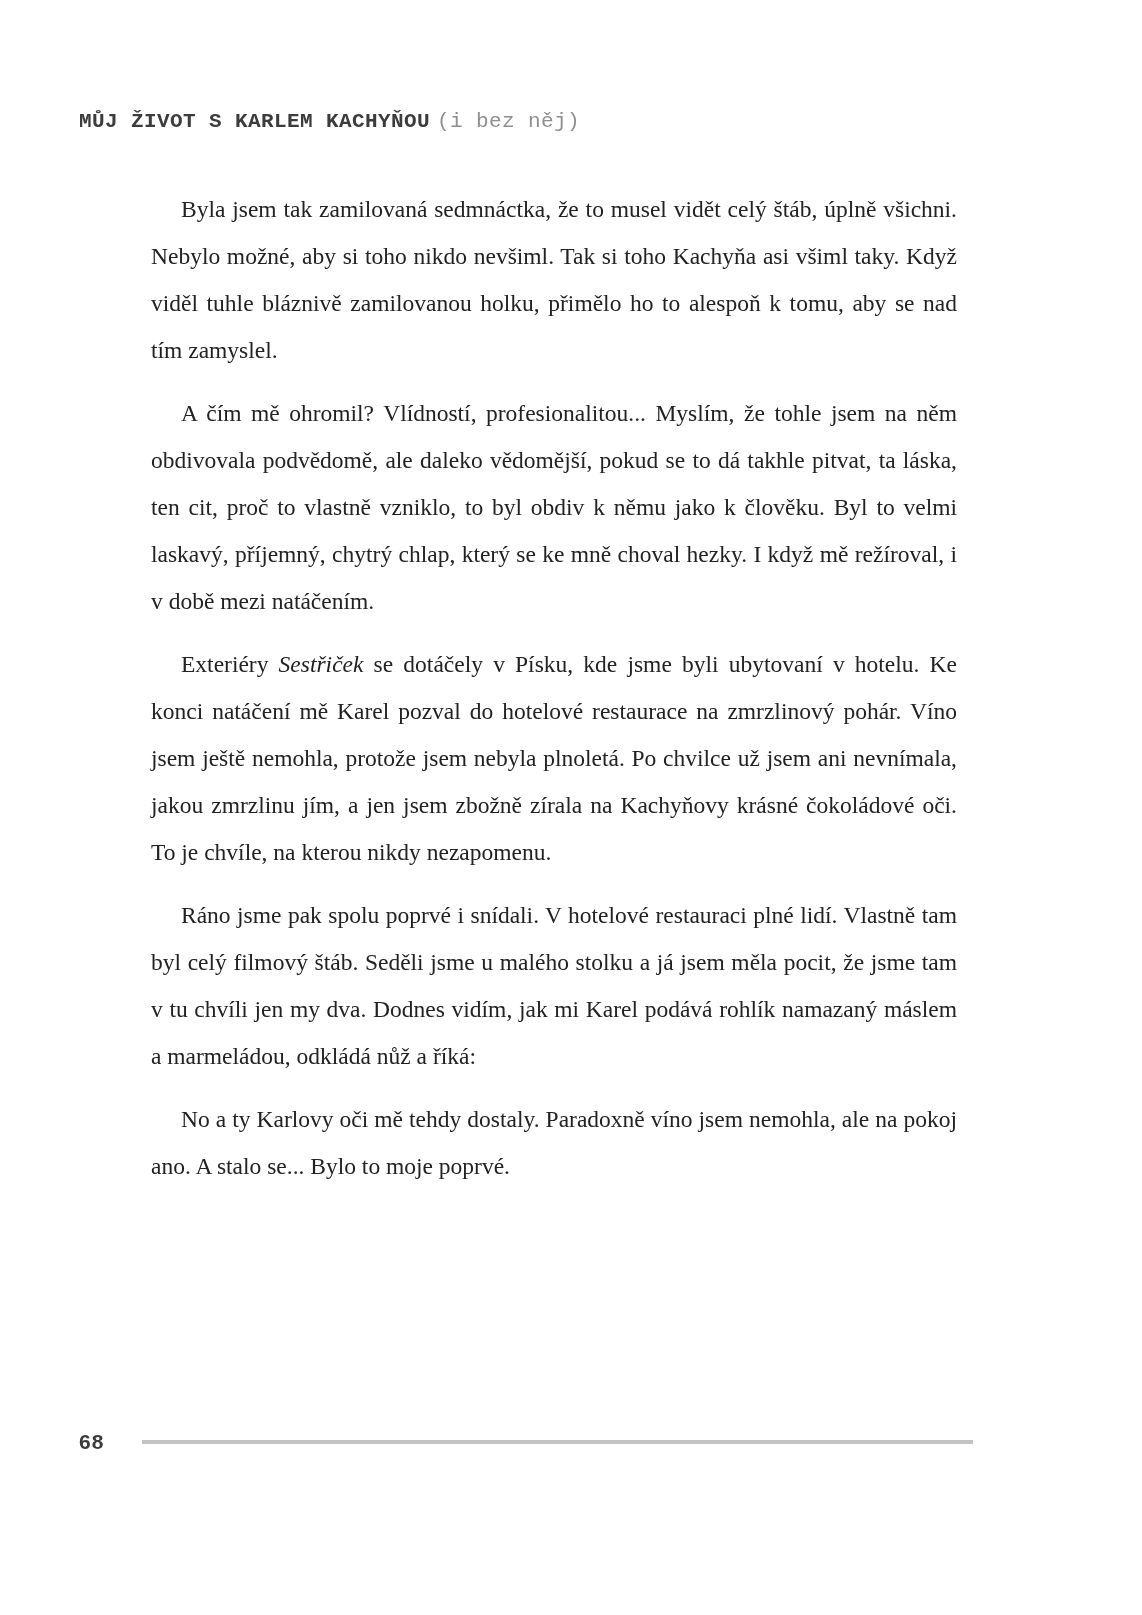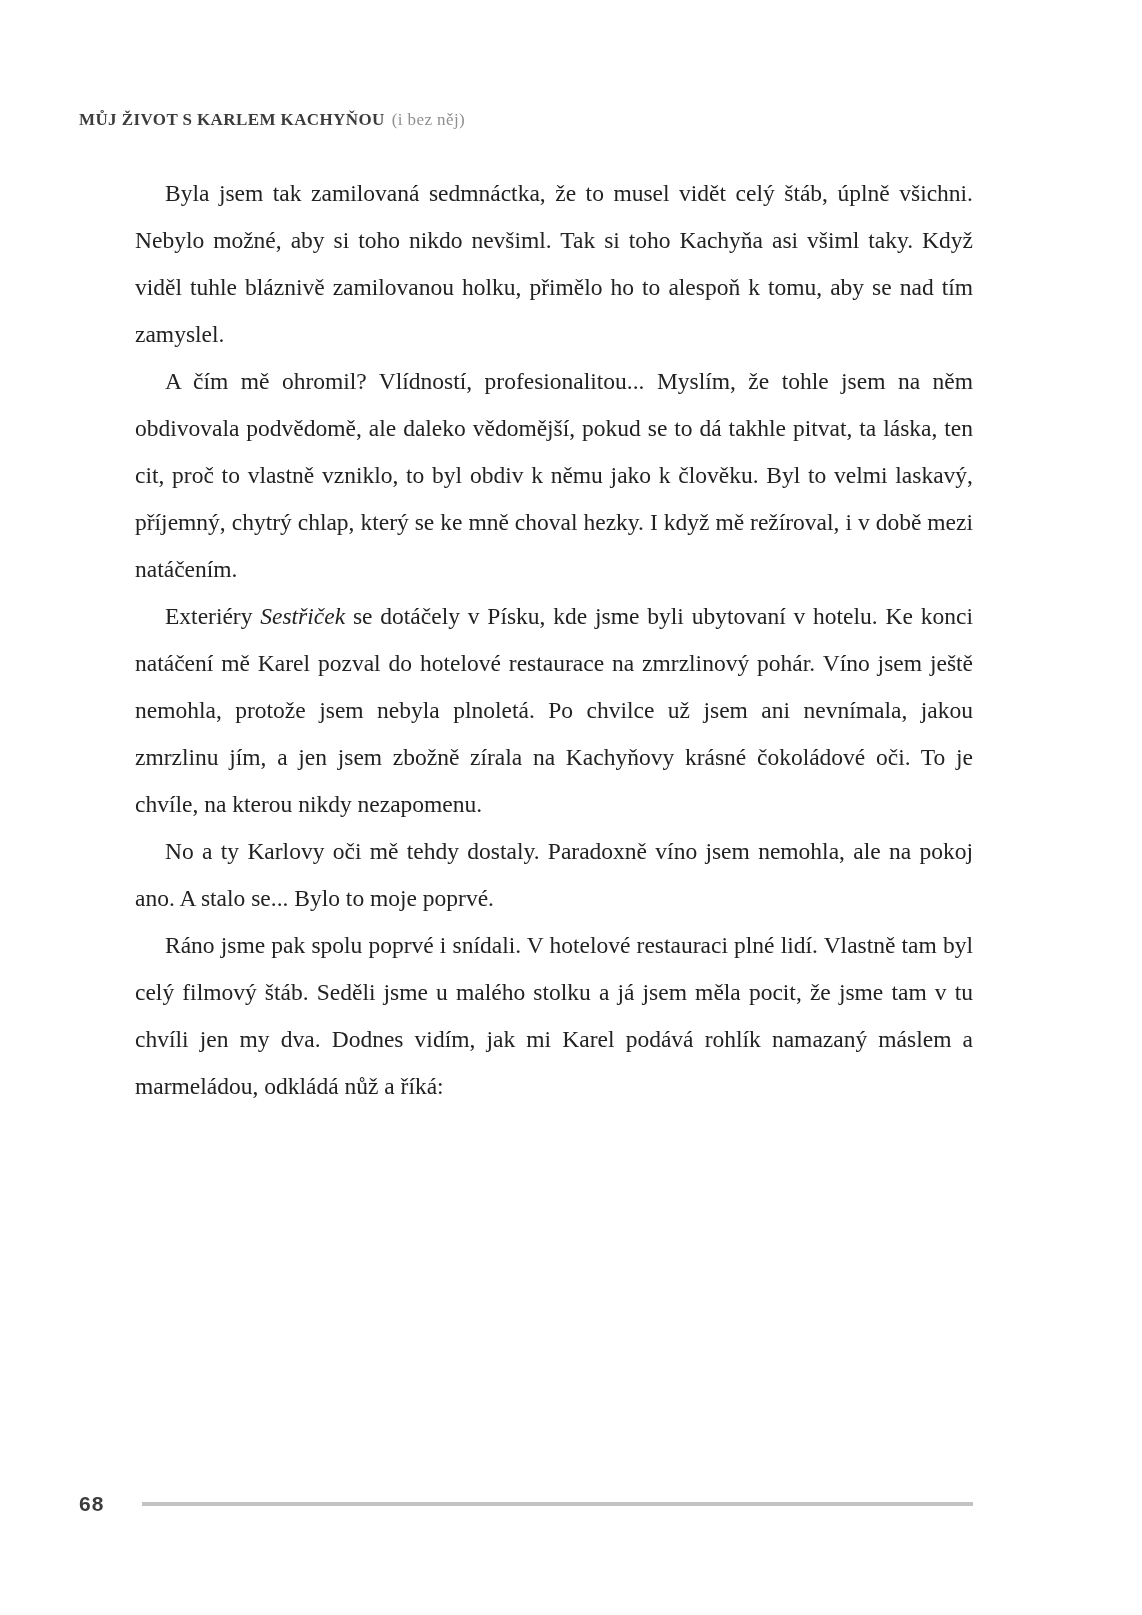--- a/index.html
+++ b/index.html
@@ -12,22 +12,22 @@
       width: 1142px;
       height: 1615px;
       background: #ffffff;
       overflow: hidden;
       font-family: "Liberation Serif", serif;
     }
     .running-head {
       position: absolute;
       left: 79px;
       top: 110px;
-      font-family: Liberation Serif, serif;
-      font-size: 17px;
+      font-family: Liberation Mono, monospace;
+      font-size: 21px;
       letter-spacing: 0.4px;
       white-space: nowrap;
     }
     .head-bold {
       font-weight: bold;
       color: #3c3c3c;
     }
     .head-light {
       font-weight: normal;
       color: #8f8f8f;
@@ -37,30 +37,30 @@
       position: absolute;
       left: 135px;
       top: 170px;
       width: 838px;
       font-size: 23.5px;
       line-height: 47px;
       color: #222222;
       text-align: justify;
     }
     .body-text p {
-      margin: 0;
+      margin: 16px;
       padding: 0;
       text-indent: 30px;
     }
     .body-text em {
     }
     .page-footer {
       position: absolute;
       left: 79px;
-      top: 1492px;
+      top: 1430px;
       width: 894px;
       display: flex;
       align-items: center;
     }
     .page-number {
       font-family: "Liberation Sans", sans-serif;
       font-weight: bold;
       font-size: 21px;
       color: #3c3c3c;
       letter-spacing: 1px;
@@ -78,22 +78,22 @@
 <div class="page">
 
   <header class="running-head">
     <span class="head-bold">MŮJ ŽIVOT S KARLEM KACHYŇOU</span><span class="head-light">(i bez něj)</span>
   </header>
 
   <main class="body-text" id="body-text">
       <p><span>Byla jsem tak zamilovaná sedmnáctka, že to musel vidět celý štáb, úplně všichni. Nebylo možné, aby si toho nikdo nevšiml. Tak si toho Kachyňa asi všiml taky. Když viděl tuhle bláznivě zamilovanou holku, přimělo ho to alespoň k tomu, aby se nad tím zamyslel.</span></p>
       <p><span>A čím mě ohromil? Vlídností, profesionalitou... Myslím, že tohle jsem na něm obdivovala podvědomě, ale daleko vědomější, pokud se to dá takhle pitvat, ta láska, ten cit, proč to vlastně vzniklo, to byl obdiv k němu jako k člověku. Byl to velmi laskavý, příjemný, chytrý chlap, který se ke mně choval hezky. I když mě režíroval, i v době mezi natáčením.</span></p>
       <p><span>Exteriéry </span><em>Sestřiček</em><span> se dotáčely v Písku, kde jsme byli ubytovaní v hotelu. Ke konci natáčení mě Karel pozval do hotelové restaurace na zmrzlinový pohár. Víno jsem ještě nemohla, protože jsem nebyla plnoletá. Po chvilce už jsem ani nevnímala, jakou zmrzlinu jím, a jen jsem zbožně zírala na Kachyňovy krásné čokoládové oči. To je chvíle, na kterou nikdy nezapomenu.</span></p>
+      <p><span>Ráno jsme pak spolu poprvé i snídali. V hotelové restauraci plné lidí. Vlastně tam byl celý filmový štáb. Seděli jsme u malého stolku a já jsem měla pocit, že jsme tam v tu chvíli jen my dva. Dodnes vidím, jak mi Karel podává rohlík namazaný máslem a marmeládou, odkládá nůž a říká:</span></p>
       <p><span>No a ty Karlovy oči mě tehdy dostaly. Paradoxně víno jsem nemohla, ale na pokoj ano. A stalo se... Bylo to moje poprvé.</span></p>
-      <p><span>Ráno jsme pak spolu poprvé i snídali. V hotelové restauraci plné lidí. Vlastně tam byl celý filmový štáb. Seděli jsme u malého stolku a já jsem měla pocit, že jsme tam v tu chvíli jen my dva. Dodnes vidím, jak mi Karel podává rohlík namazaný máslem a marmeládou, odkládá nůž a říká:</span></p>
     </main>
 
   <footer class="page-footer">
     <span class="page-number">68</span>
     <span class="footer-rule"></span>
   </footer>
 
 </div>
 
 </body></html>

